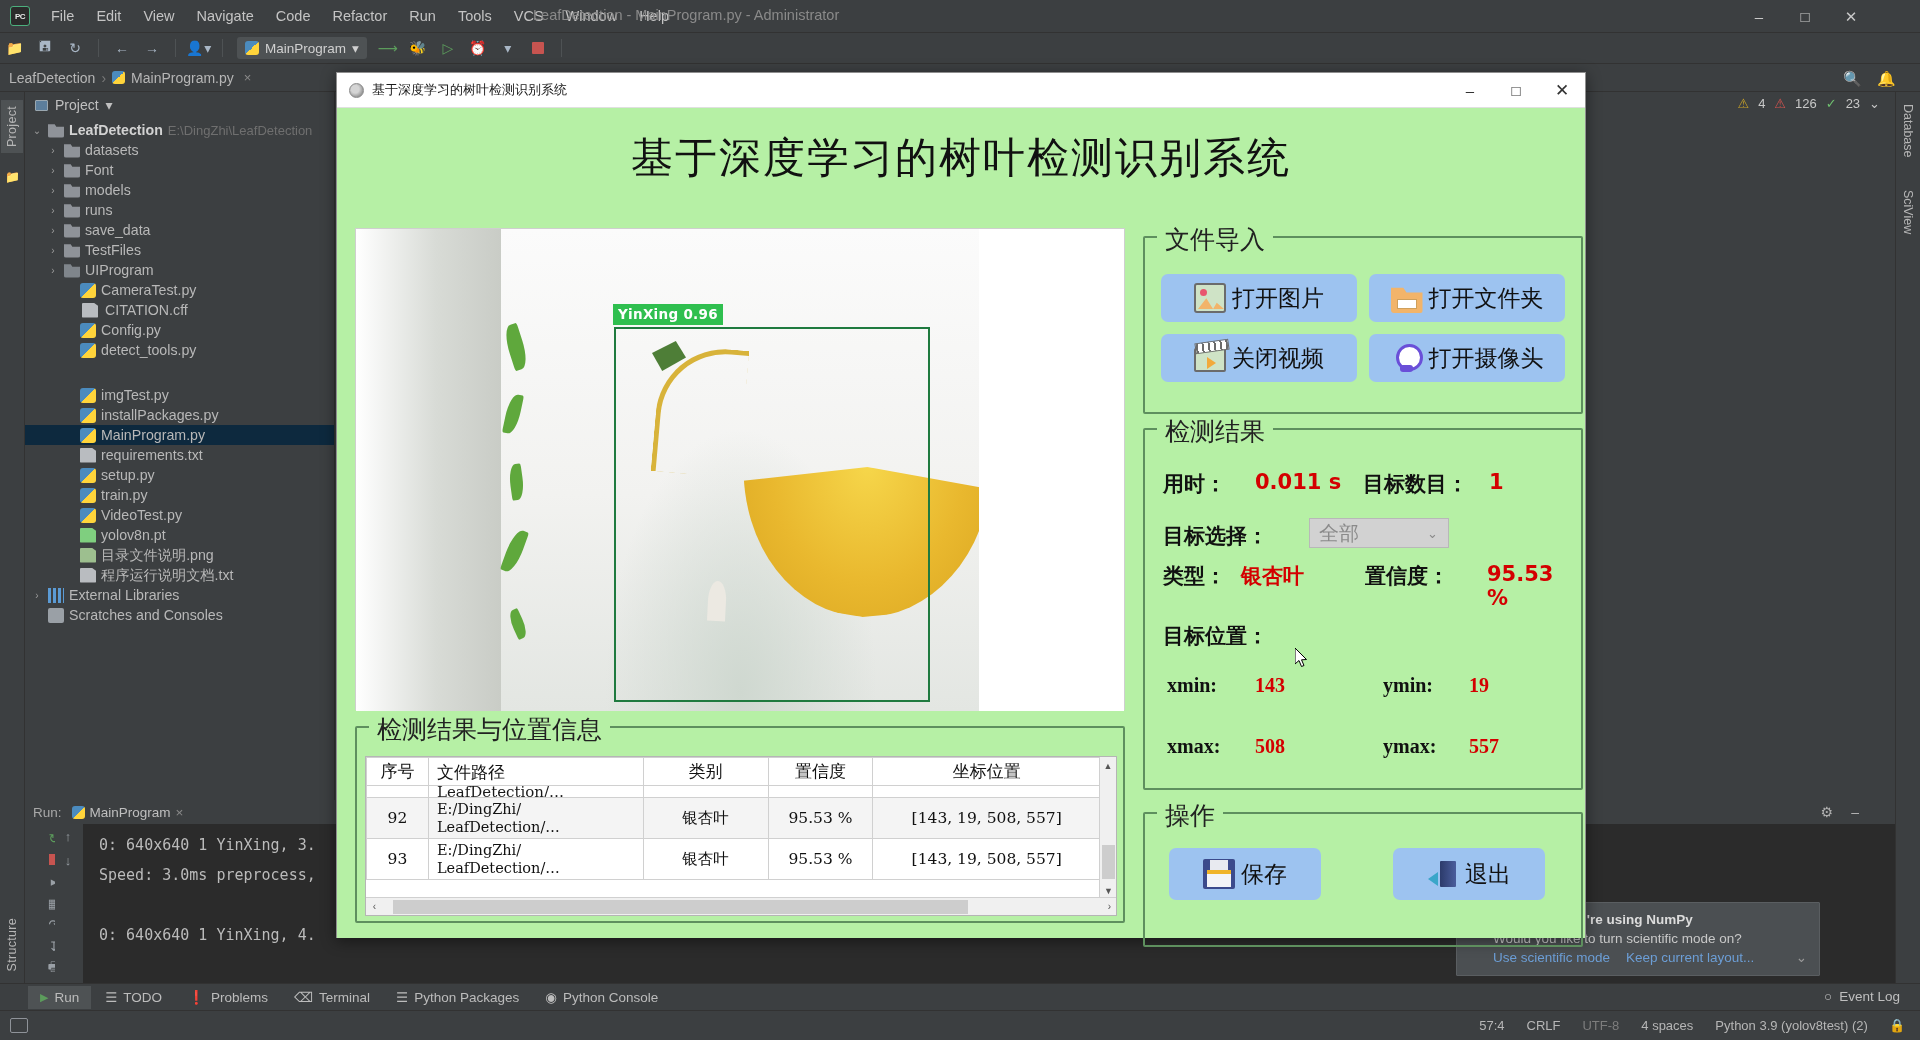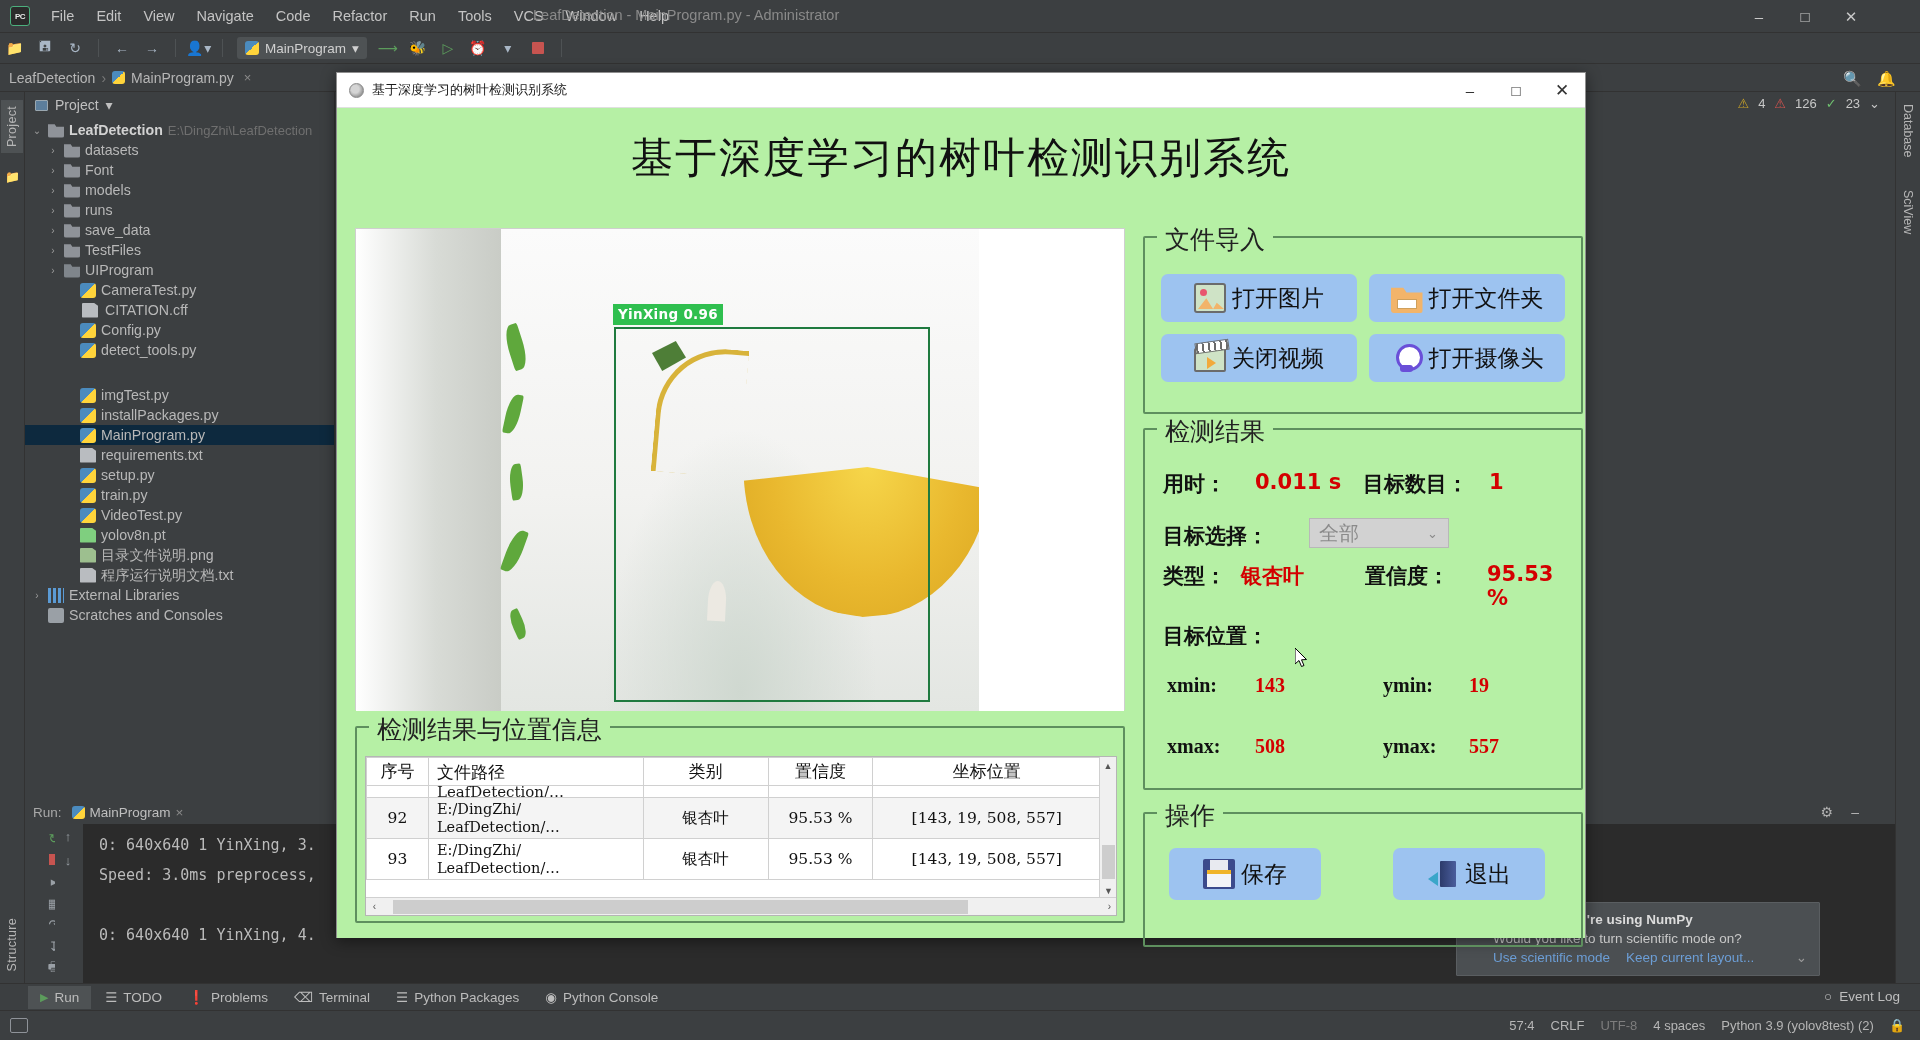--- a/index.html
+++ b/index.html
@@ -170,21 +170,21 @@
 
   
   .status-bar {
     position: absolute; left: 0; bottom: 0; width: 1920px; height: 30px;
     background: #3c3f41; border-top: 1px solid #323232;
     display: flex; align-items: center; font-size: 13px; color: #b6b6b6;
   }
   .status-left { margin-left: 10px; width: 18px; height: 15px;
     border: 1.5px solid #8f9399; border-radius: 2px; }
   .status-right { position: absolute; right: 14px; display: flex;
-    align-items: center; gap: 16px; }
+    align-items: center; gap: 22px; }
   .status-right .dim { color: #7d7d7d; }
   .event-log { position: absolute; right: 20px; bottom: 36px;
     display: flex; align-items: center; gap: 7px; font-size: 13.5px; color: #bfbfbf; }
 
   
   .notif {
     position: absolute; right: 100px; bottom: 64px; width: 364px;
     background: #4b4f52; border: 1px solid #5a5e61; padding: 9px 12px 10px 36px;
     font-size: 13.5px; color: #c8c8c8; border-radius: 1px;
   }

